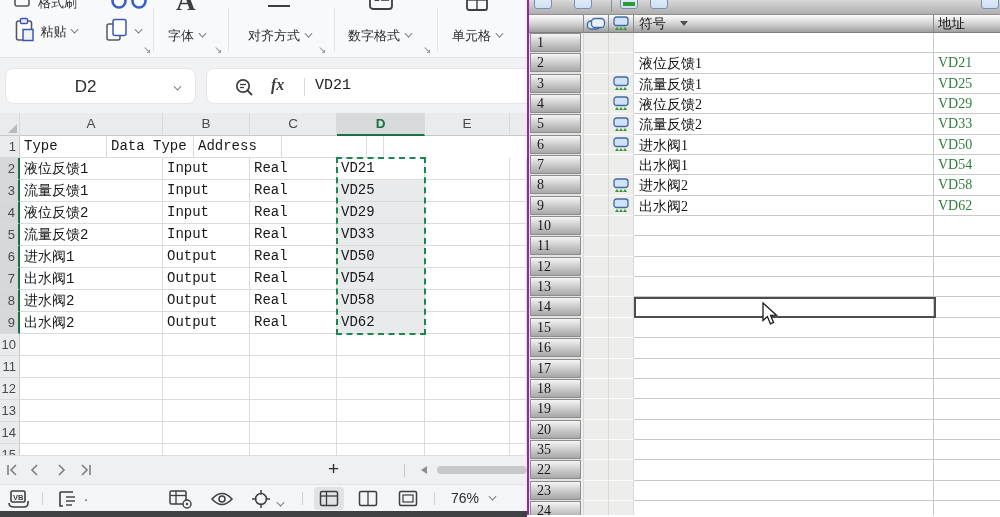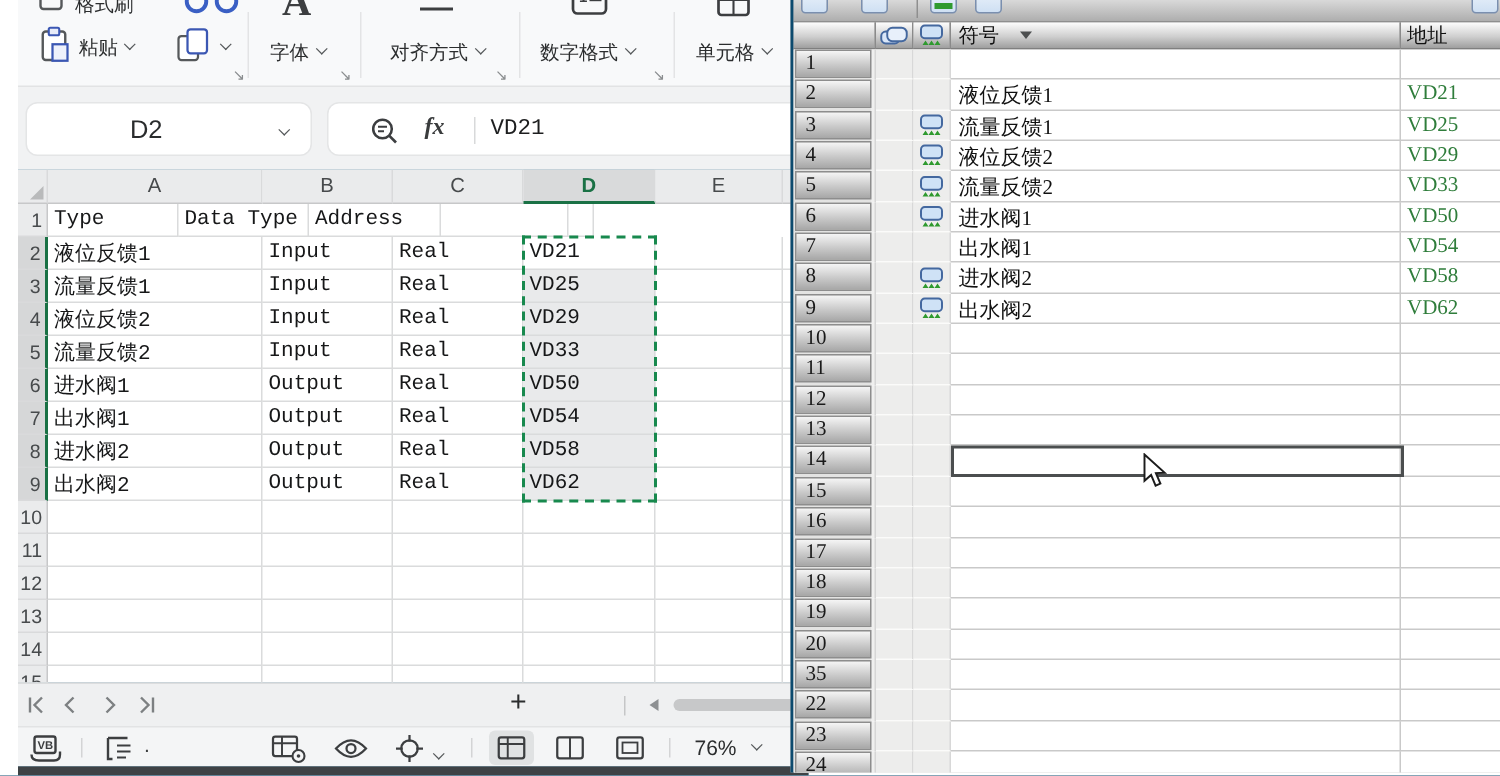--- a/index.html
+++ b/index.html
@@ -1,20 +1,20 @@
 <!DOCTYPE html>
 <html><head>
 <meta charset="utf-8">
 <style>
   * { margin:0; padding:0; box-sizing:border-box; }
   html,body { width:1000px; height:517px; overflow:hidden; }
   body { position:relative; font-family:"Liberation Sans",sans-serif; background:#fff; }
 
   
-  .pane-left { position:absolute; left:12px; top:0; width:527px; height:517px; background:#0c4a6e; overflow:hidden; }
+  .pane-left { position:absolute; left:0; top:0; width:527px; height:517px; background:#8b5cf6; overflow:hidden; }
 
   
   .ribbon { position:absolute; left:0; top:0; width:527px; height:58px; background:#f8f9fa; border-bottom:1px solid #e2e3e4; }
   .rb-abs { position:absolute; white-space:nowrap; }
   .rb-label { font-size:13px; color:#2b2d2e; }
   .chev { display:inline-block; width:7px; height:7px; border-right:1.4px solid #55585a; border-bottom:1.4px solid #55585a; transform:rotate(45deg) scale(.8); margin-left:5px; vertical-align:3px; }
   .vdiv { position:absolute; top:8px; width:1px; height:44px; background:#e3e4e5; }
   .launcher { position:absolute; top:44px; font-size:10px; color:#8a8d8f; }
   .big-ic { position:absolute; }
 
@@ -59,21 +59,21 @@
   .sb { position:absolute; top:4px; }
   .sb-div { position:absolute; top:7px; width:1px; height:13px; background:#d3d4d5; }
   .sb-dot { position:absolute; left:84px; top:3px; font-size:14px; color:#3c3e3f; }
   .viewbtn { position:absolute; top:2px; width:30px; height:23px; border-radius:4px; text-align:center; padding-top:3px; }
   .viewbtn.active { background:#e0e2e3; }
   .zoomtxt { position:absolute; left:451px; top:5px; font-size:14px; color:#2b2d2e; }
   .zoomtxt .chev { margin-left:10px; }
   .bottom-strip { position:absolute; left:0; top:511px; width:527px; height:6px; background:#3e4245; }
 
   
-  .pane-right { position:absolute; left:527px; top:0; width:473px; height:515px; background:#bfbfbf; border-left:2px solid #0c4a6e; overflow:hidden; }
+  .pane-right { position:absolute; left:527px; top:0; width:473px; height:515px; background:#bfbfbf; border-left:2px solid #a21caf; overflow:hidden; }
   .rp-toolbar { position:absolute; left:0; top:0; width:473px; height:15px; background:linear-gradient(#d9d9d9,#aeaeae); border-bottom:1px solid #8f8f8f; overflow:hidden; }
   .tb-stub { position:absolute; top:-9px; width:18px; height:18px; background:linear-gradient(#eef4fb,#cfe0f3); border:1px solid #7a8faf; border-radius:3px; }
   .tb-stub .grn { position:absolute; left:2px; bottom:2px; width:12px; height:4px; background:#2f9a2f; }
   .tb-stub-div { position:absolute; top:0; width:1px; height:12px; background:#8f8f8f; }
 
   .rheader { position:absolute; left:0; top:15px; width:473px; height:18px; display:flex; font-family:"Liberation Serif","DejaVu Serif",serif; font-size:13.5px; color:#111; }
   .rh { background:linear-gradient(#fdfdfd,#cfcfcf 55%,#9f9f9f); border-right:1px solid #8a8a8a; border-bottom:1px solid #7f7f7f; display:flex; align-items:center; }
   .rh-corner{ width:55px; } .rh-ico{ width:25px; justify-content:center; } .rh-sym{ width:300px; padding-left:5px; } .rh-adr{ width:68px; padding-left:4px; border-right:none; }
   .filter-tri { width:0; height:0; border-left:4px solid transparent; border-right:4px solid transparent; border-top:5px solid #4d4f50; margin-left:14px; }
 

